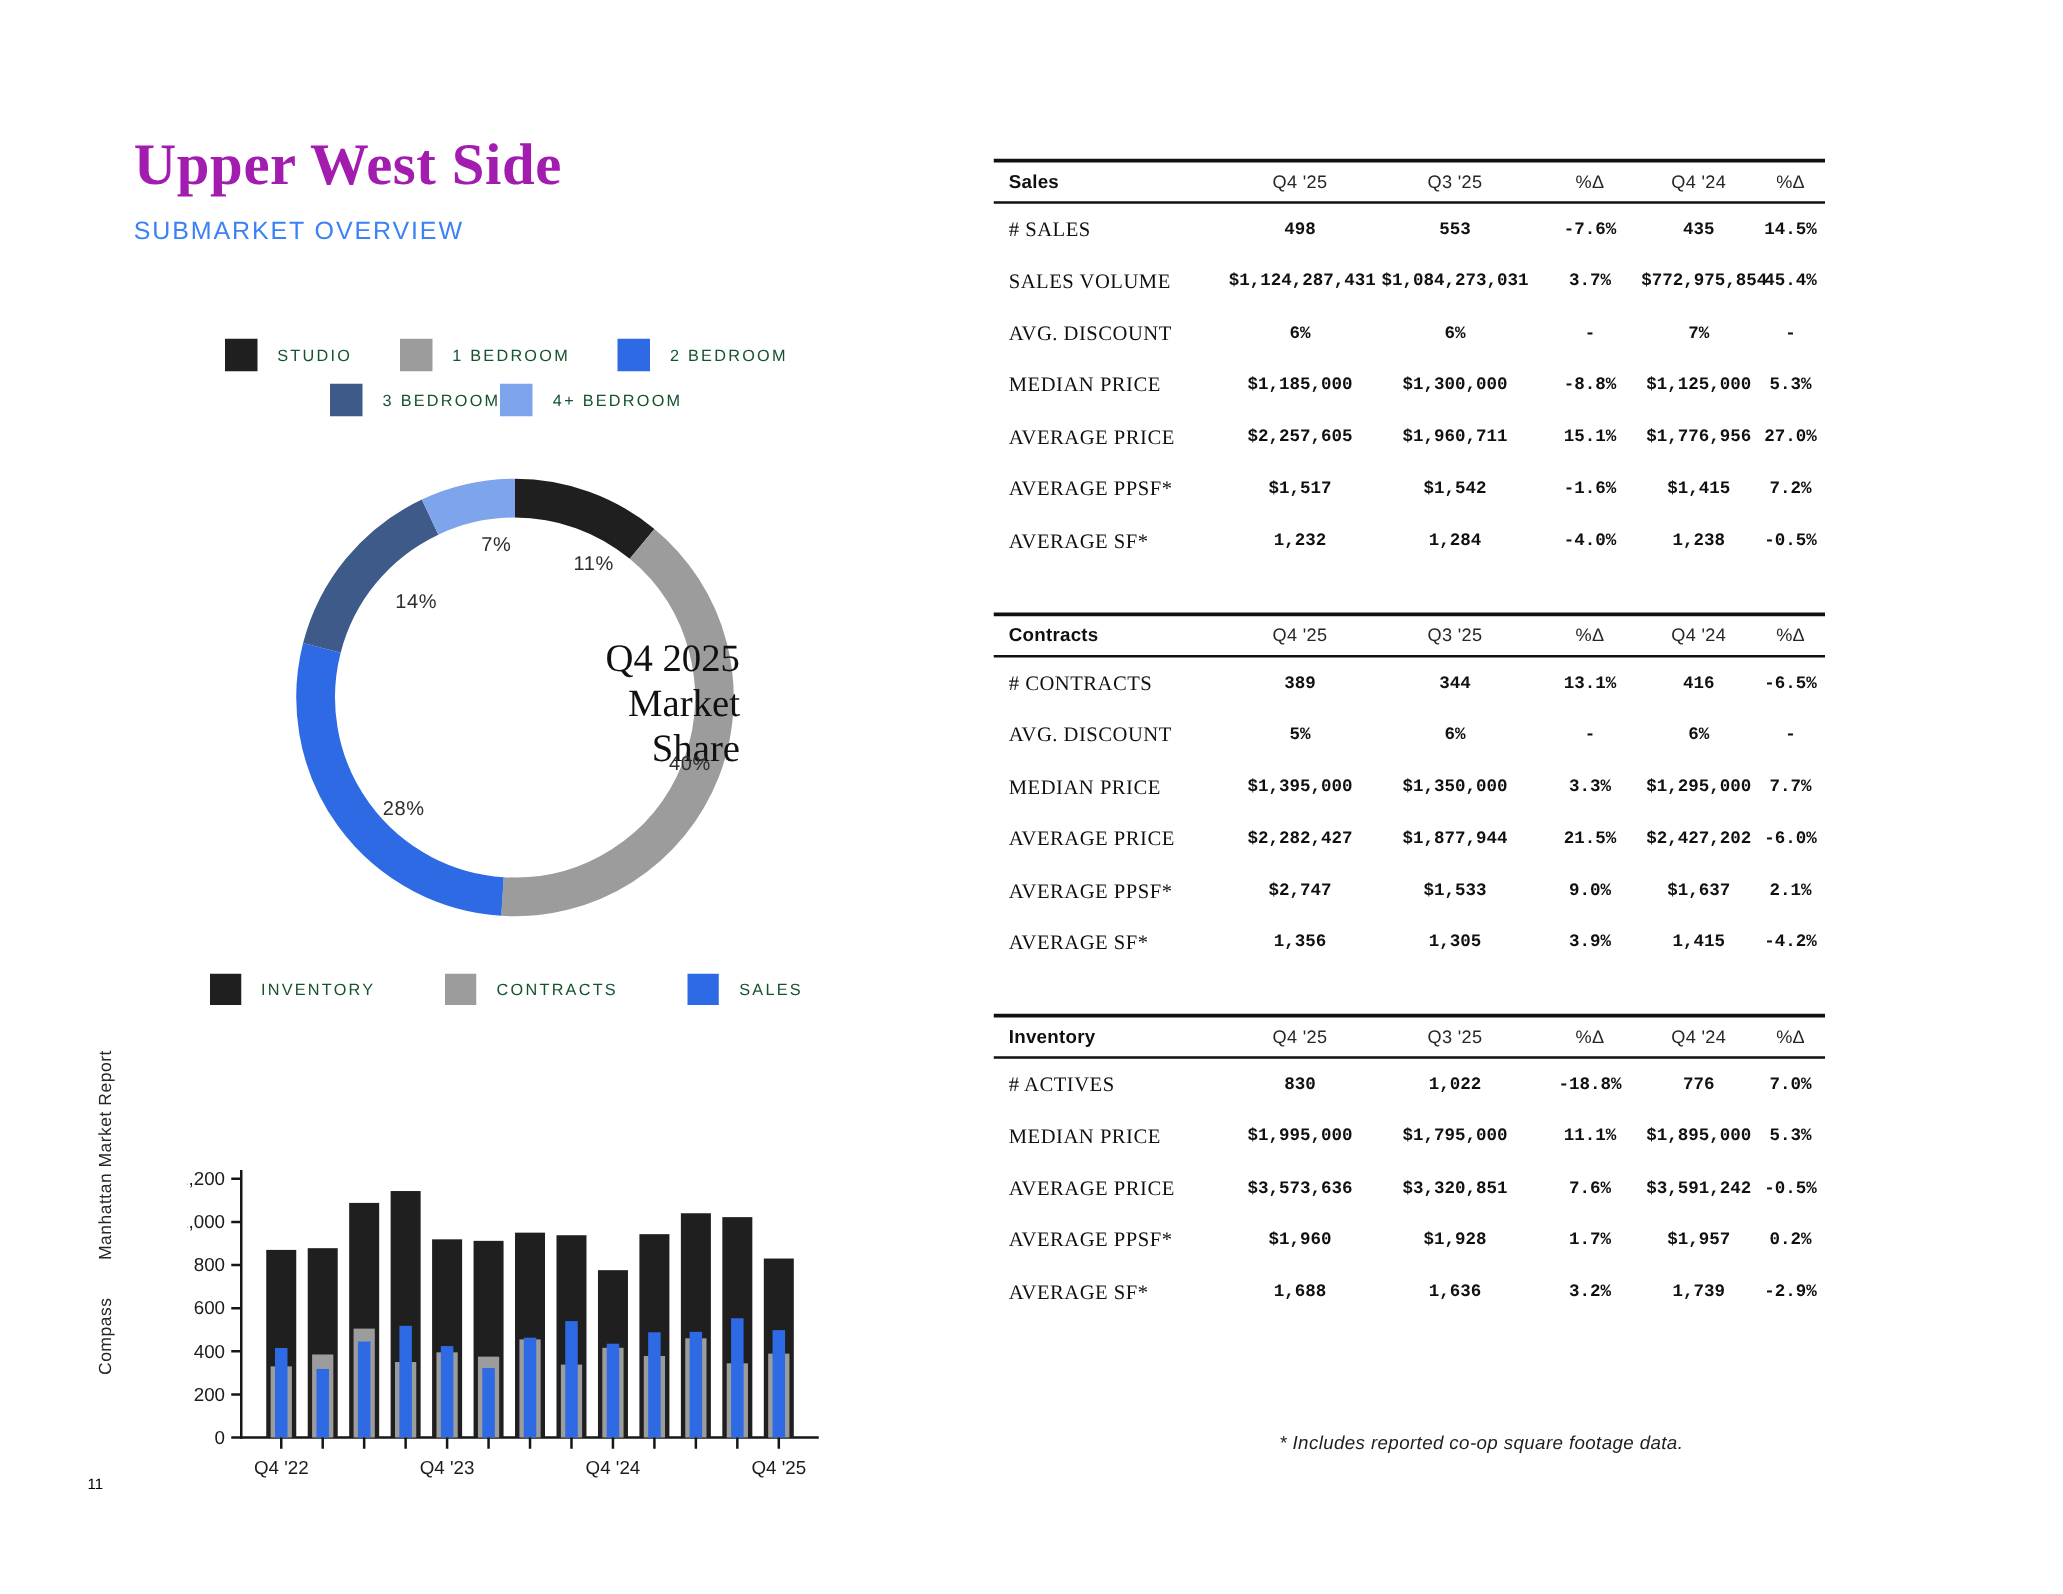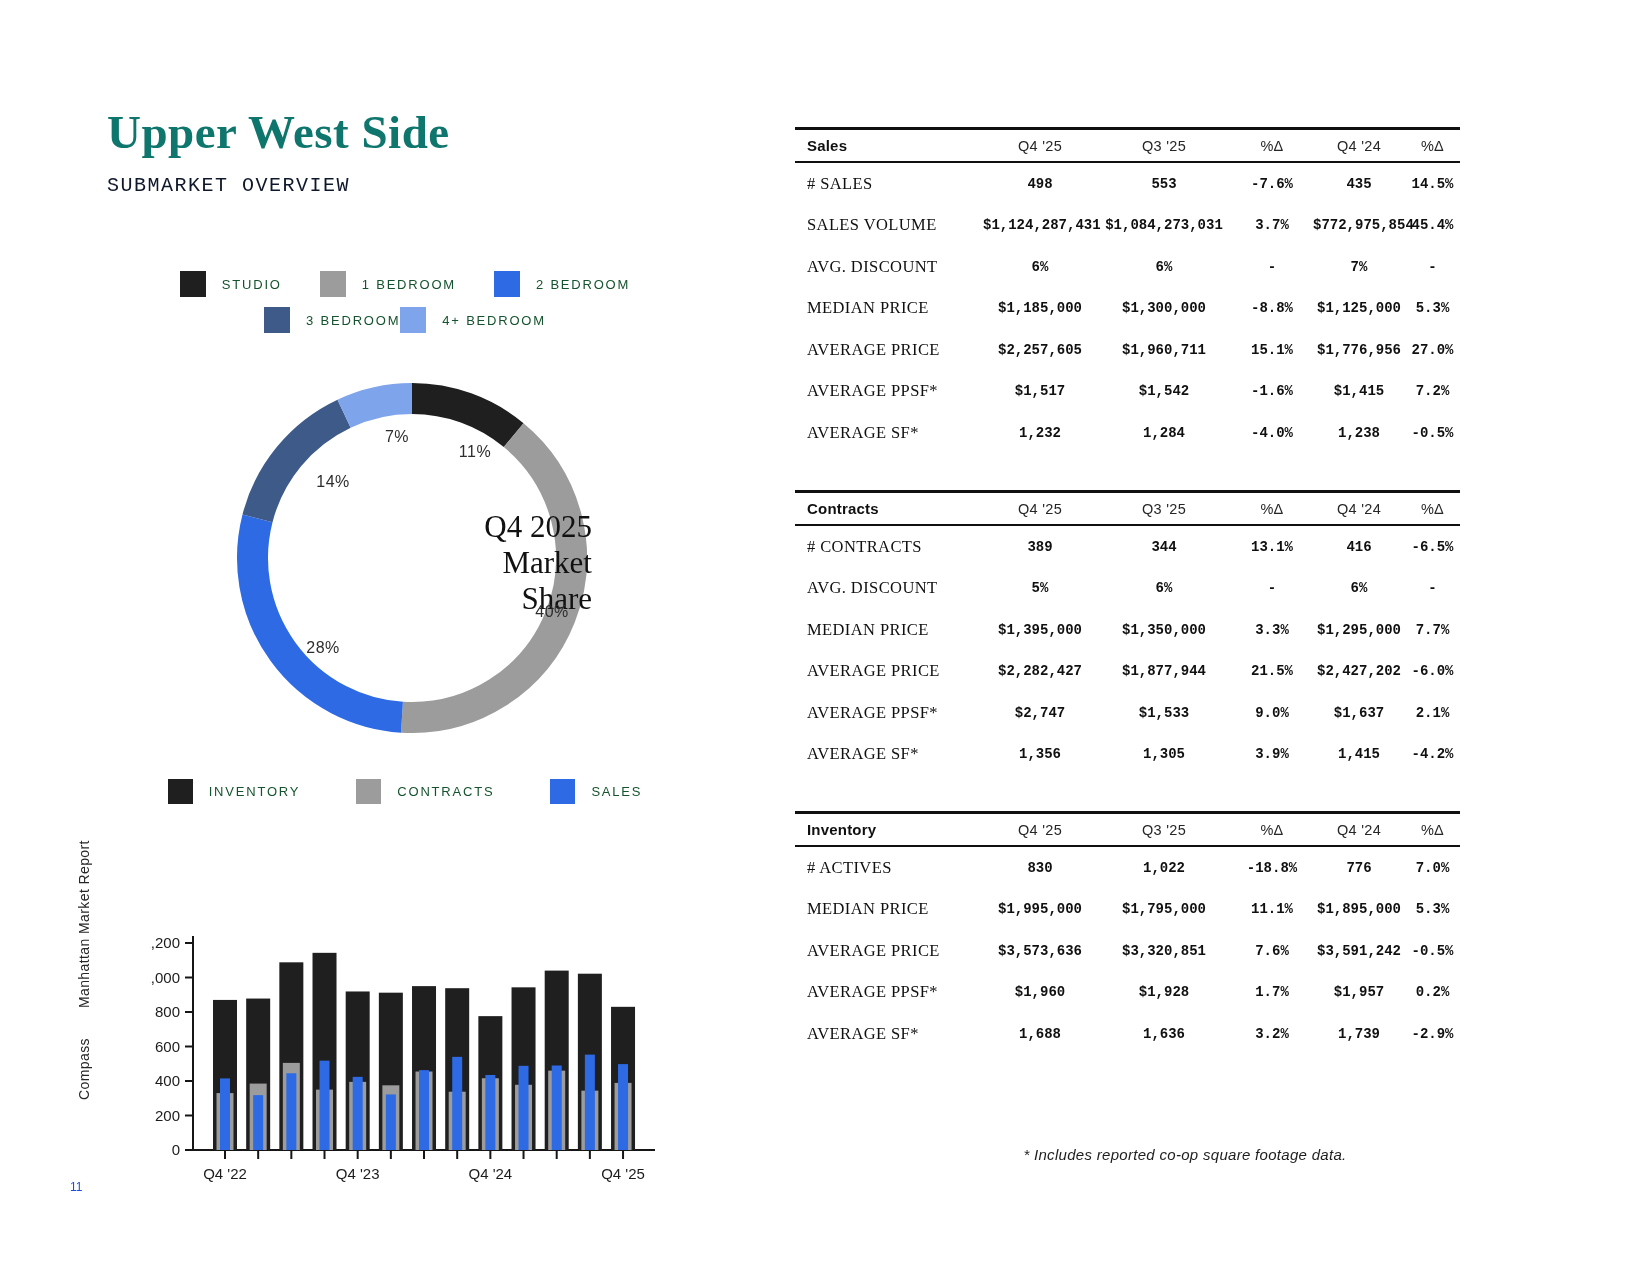--- a/index.html
+++ b/index.html
@@ -1,37 +1,37 @@
 <!DOCTYPE html>
 <html><head>
 <meta charset="utf-8">
 <style>
   * { margin:0; padding:0; box-sizing:border-box; }
   body { background:#ffffff; font-family:"Liberation Sans", sans-serif; }
   .page { position:relative; width:1650px; height:1275px; background:#ffffff; overflow:hidden; }
 
-  .title { position:absolute; left:107px; top:105px; font-family:"Liberation Serif", serif; font-size:47px; font-weight:600; color:#0f766e; letter-spacing:0.5px; }
-  .subtitle { position:absolute; left:107px; top:174px; font-family:Liberation Mono, monospace; font-size:20px; font-weight:500; color:#0f172a; letter-spacing:1.5px; }
+  .title { position:absolute; left:107px; top:105px; font-family:"Liberation Serif", serif; font-size:47px; font-weight:600; color:#a21caf; letter-spacing:0.5px; }
+  .subtitle { position:absolute; left:107px; top:174px; font-family:Liberation Sans, sans-serif; font-size:20px; font-weight:500; color:#3b82f6; letter-spacing:1.5px; }
 
   .legend-row { position:absolute; left:95px; width:620px; display:flex; justify-content:center; align-items:center; }
   .legend-item { display:flex; align-items:center; gap:16px; }
   .legend-swatch { width:26px; height:26px; flex:0 0 auto; }
   .legend-label { font-size:13px; letter-spacing:1.8px; color:#14532d; white-space:nowrap; }
 
   .donut-wrap { position:absolute; left:232px; top:378px; width:360px; height:360px; }
   .donut-center { position:absolute; left:0; top:131px; width:360px; text-align:right;
     font-family:"Liberation Serif", serif; font-size:31px; line-height:36px; color:#111; }
   .pct-label { position:absolute; transform:translate(-50%,-50%); font-size:16px; color:#2e2e2e; letter-spacing:0.5px; }
 
   .bar-chart { position:absolute; left:150px; top:880px; width:560px; height:330px; }
   .axis-label { font-size:15px; fill:#1c1c1c; font-family:"Liberation Sans", sans-serif; }
 
   .side-text { position:absolute; left:76px; top:1100px; width:285px; transform:rotate(-90deg); transform-origin:0 0;
     display:flex; align-items:center; gap:30px; font-size:14px; color:#262626; letter-spacing:0.4px; }
-  .page-number { position:absolute; left:70px; top:1180px; font-size:12px; color:#1d4ed8; }
+  .page-number { position:absolute; left:70px; top:1180px; font-size:12px; color:#000000; }
 
   .tbl { position:absolute; left:795px; width:665px; }
   .tbl-header { display:grid; grid-template-columns:188px 114px 134px 82px 92px 55px; align-items:center;
     height:36px; border-top:3px solid #101010; border-bottom:2px solid #101010; }
   .tbl-name { font-size:15px; font-weight:bold; color:#101010; padding-left:12px; letter-spacing:0.2px; }
   .tbl-col { font-size:14.5px; color:#262626; text-align:center; letter-spacing:0.3px; }
   .tbl-row { display:grid; grid-template-columns:188px 114px 134px 82px 92px 55px; align-items:center; height:41.5px; }
   .tbl-rowlabel { font-family:"Liberation Serif", serif; font-size:16.5px; color:#101010; padding-left:12px; letter-spacing:0.4px; white-space:nowrap; }
   .tbl-cell { font-family:"Liberation Mono", "DejaVu Sans Mono", monospace; font-size:14px; font-weight:bold; color:#101010; text-align:center; white-space:nowrap; }
 

